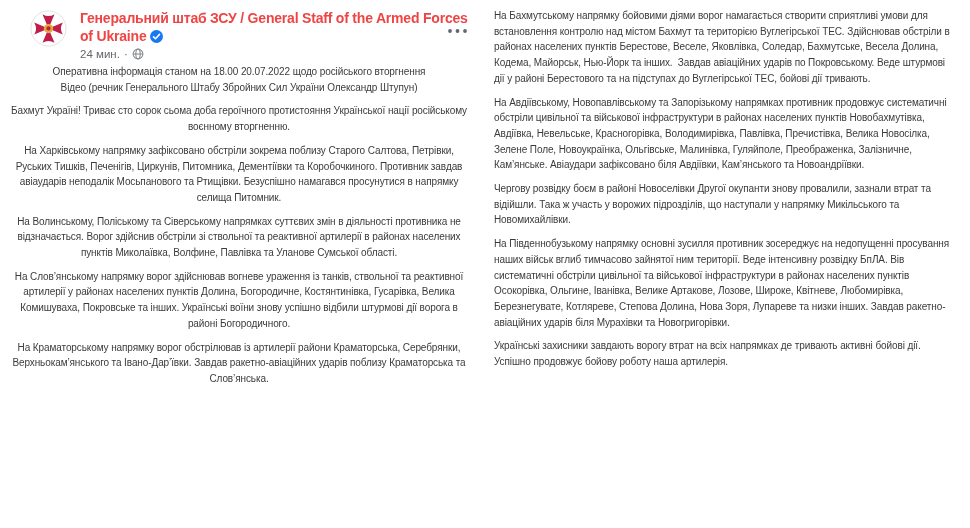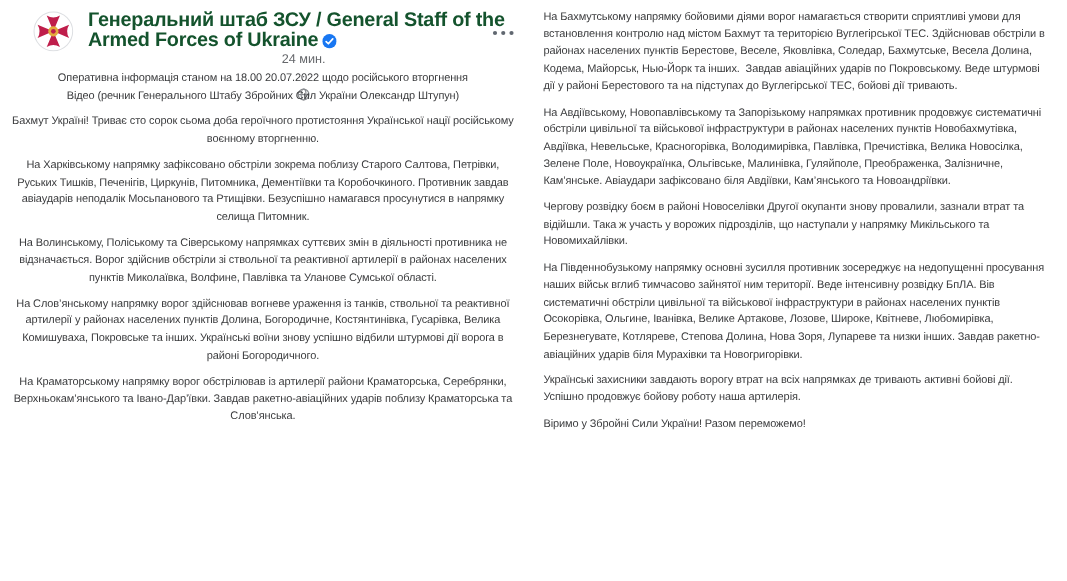--- a/index.html
+++ b/index.html
@@ -13,28 +13,28 @@
   }
   
   .avatar {
     position:absolute; left:30px; top:10px;
     width:37px; height:37px; border-radius:50%;
     background:#fff; cursor:pointer;
   }
   .avatar svg { display:block; width:37px; height:37px; }
   .header-text { position:absolute; left:80px; top:9px; width:392px; }
   .page-name {
-    font-size:18px; font-weight:700; color:#14532d;
+    font-size:14px; font-weight:700; color:#ef4444;
     line-height:18px; letter-spacing:-0.2px; cursor:pointer;
   }
   .badge { display:inline-block; vertical-align:-2px; margin-left:4px; }
   .badge svg { display:block; width:13px; height:13px; }
   .timestamp {
     margin-top:3px; font-size:11.5px; color:#65676b;
-    display:flex; align-items:center; gap:4px;flex-direction:column;
+    display:flex; align-items:center; gap:4px;
   }
   .globe svg { display:block; width:12px; height:12px; }
   .menu-btn {
     position:absolute; left:444px; top:20px; width:26px; height:18px;
     display:flex; align-items:center; justify-content:center; cursor:pointer;
   }
   
   .col { position:absolute; }
   .col p {
     font-size:10px; line-height:15.7px; color:#3a3b3d;
@@ -101,16 +101,15 @@
     <p>На Слов’янському напрямку ворог здійснював вогневе ураження із танків, ствольної та реактивної артилерії у районах населених пунктів Долина, Богородичне, Костянтинівка, Гусарівка, Велика Комишуваха, Покровське та інших. Українські воїни знову успішно відбили штурмові дії ворога в районі Богородичного.</p>
     <p>На Краматорському напрямку ворог обстрілював із артилерії райони Краматорська, Серебрянки, Верхньокам’янського та Івано-Дар’ївки. Завдав ракетно-авіаційних ударів поблизу Краматорська та Слов’янська.</p>
   </div>
 
   <div class="col col-right">
     <p>На Бахмутському напрямку бойовими діями ворог намагається створити сприятливі умови для встановлення контролю над містом Бахмут та територією Вуглегірської ТЕС. Здійснював обстріли в районах населених пунктів Берестове, Веселе, Яковлівка, Соледар, Бахмутське, Весела Долина, Кодема, Майорськ, Нью-Йорк та інших.  Завдав авіаційних ударів по Покровському. Веде штурмові дії у районі Берестового та на підступах до Вуглегірської ТЕС, бойові дії тривають.</p>
     <p>На Авдіївському, Новопавлівському та Запорізькому напрямках противник продовжує систематичні обстріли цивільної та військової інфраструктури в районах населених пунктів Новобахмутівка, Авдіївка, Невельське, Красногорівка, Володимирівка, Павлівка, Пречистівка, Велика Новосілка, Зелене Поле, Новоукраїнка, Ольгівське, Малинівка, Гуляйполе, Преображенка, Залізничне, Кам’янське. Авіаудари зафіксовано біля Авдіївки, Кам’янського та Новоандріївки.</p>
     <p>Чергову розвідку боєм в районі Новоселівки Другої окупанти знову провалили, зазнали втрат та відійшли. Така ж участь у ворожих підрозділів, що наступали у напрямку Микільського та Новомихайлівки.</p>
     <p>На Південнобузькому напрямку основні зусилля противник зосереджує на недопущенні просування наших військ вглиб тимчасово зайнятої ним території. Веде інтенсивну розвідку БпЛА. Вів систематичні обстріли цивільної та військової інфраструктури в районах населених пунктів Осокорівка, Ольгине, Іванівка, Велике Артакове, Лозове, Широке, Квітневе, Любомирівка, Березнегувате, Котляреве, Степова Долина, Нова Зоря, Лупареве та низки інших. Завдав ракетно-авіаційних ударів біля Мурахівки та Новогригорівки.</p>
     <p>Українські захисники завдають ворогу втрат на всіх напрямках де тривають активні бойові дії. Успішно продовжує бойову роботу наша артилерія.</p>
-    <p>Віримо у Збройні Сили України! Разом переможемо!</p>
   </div>
 
 </div>
 
 </body></html>

